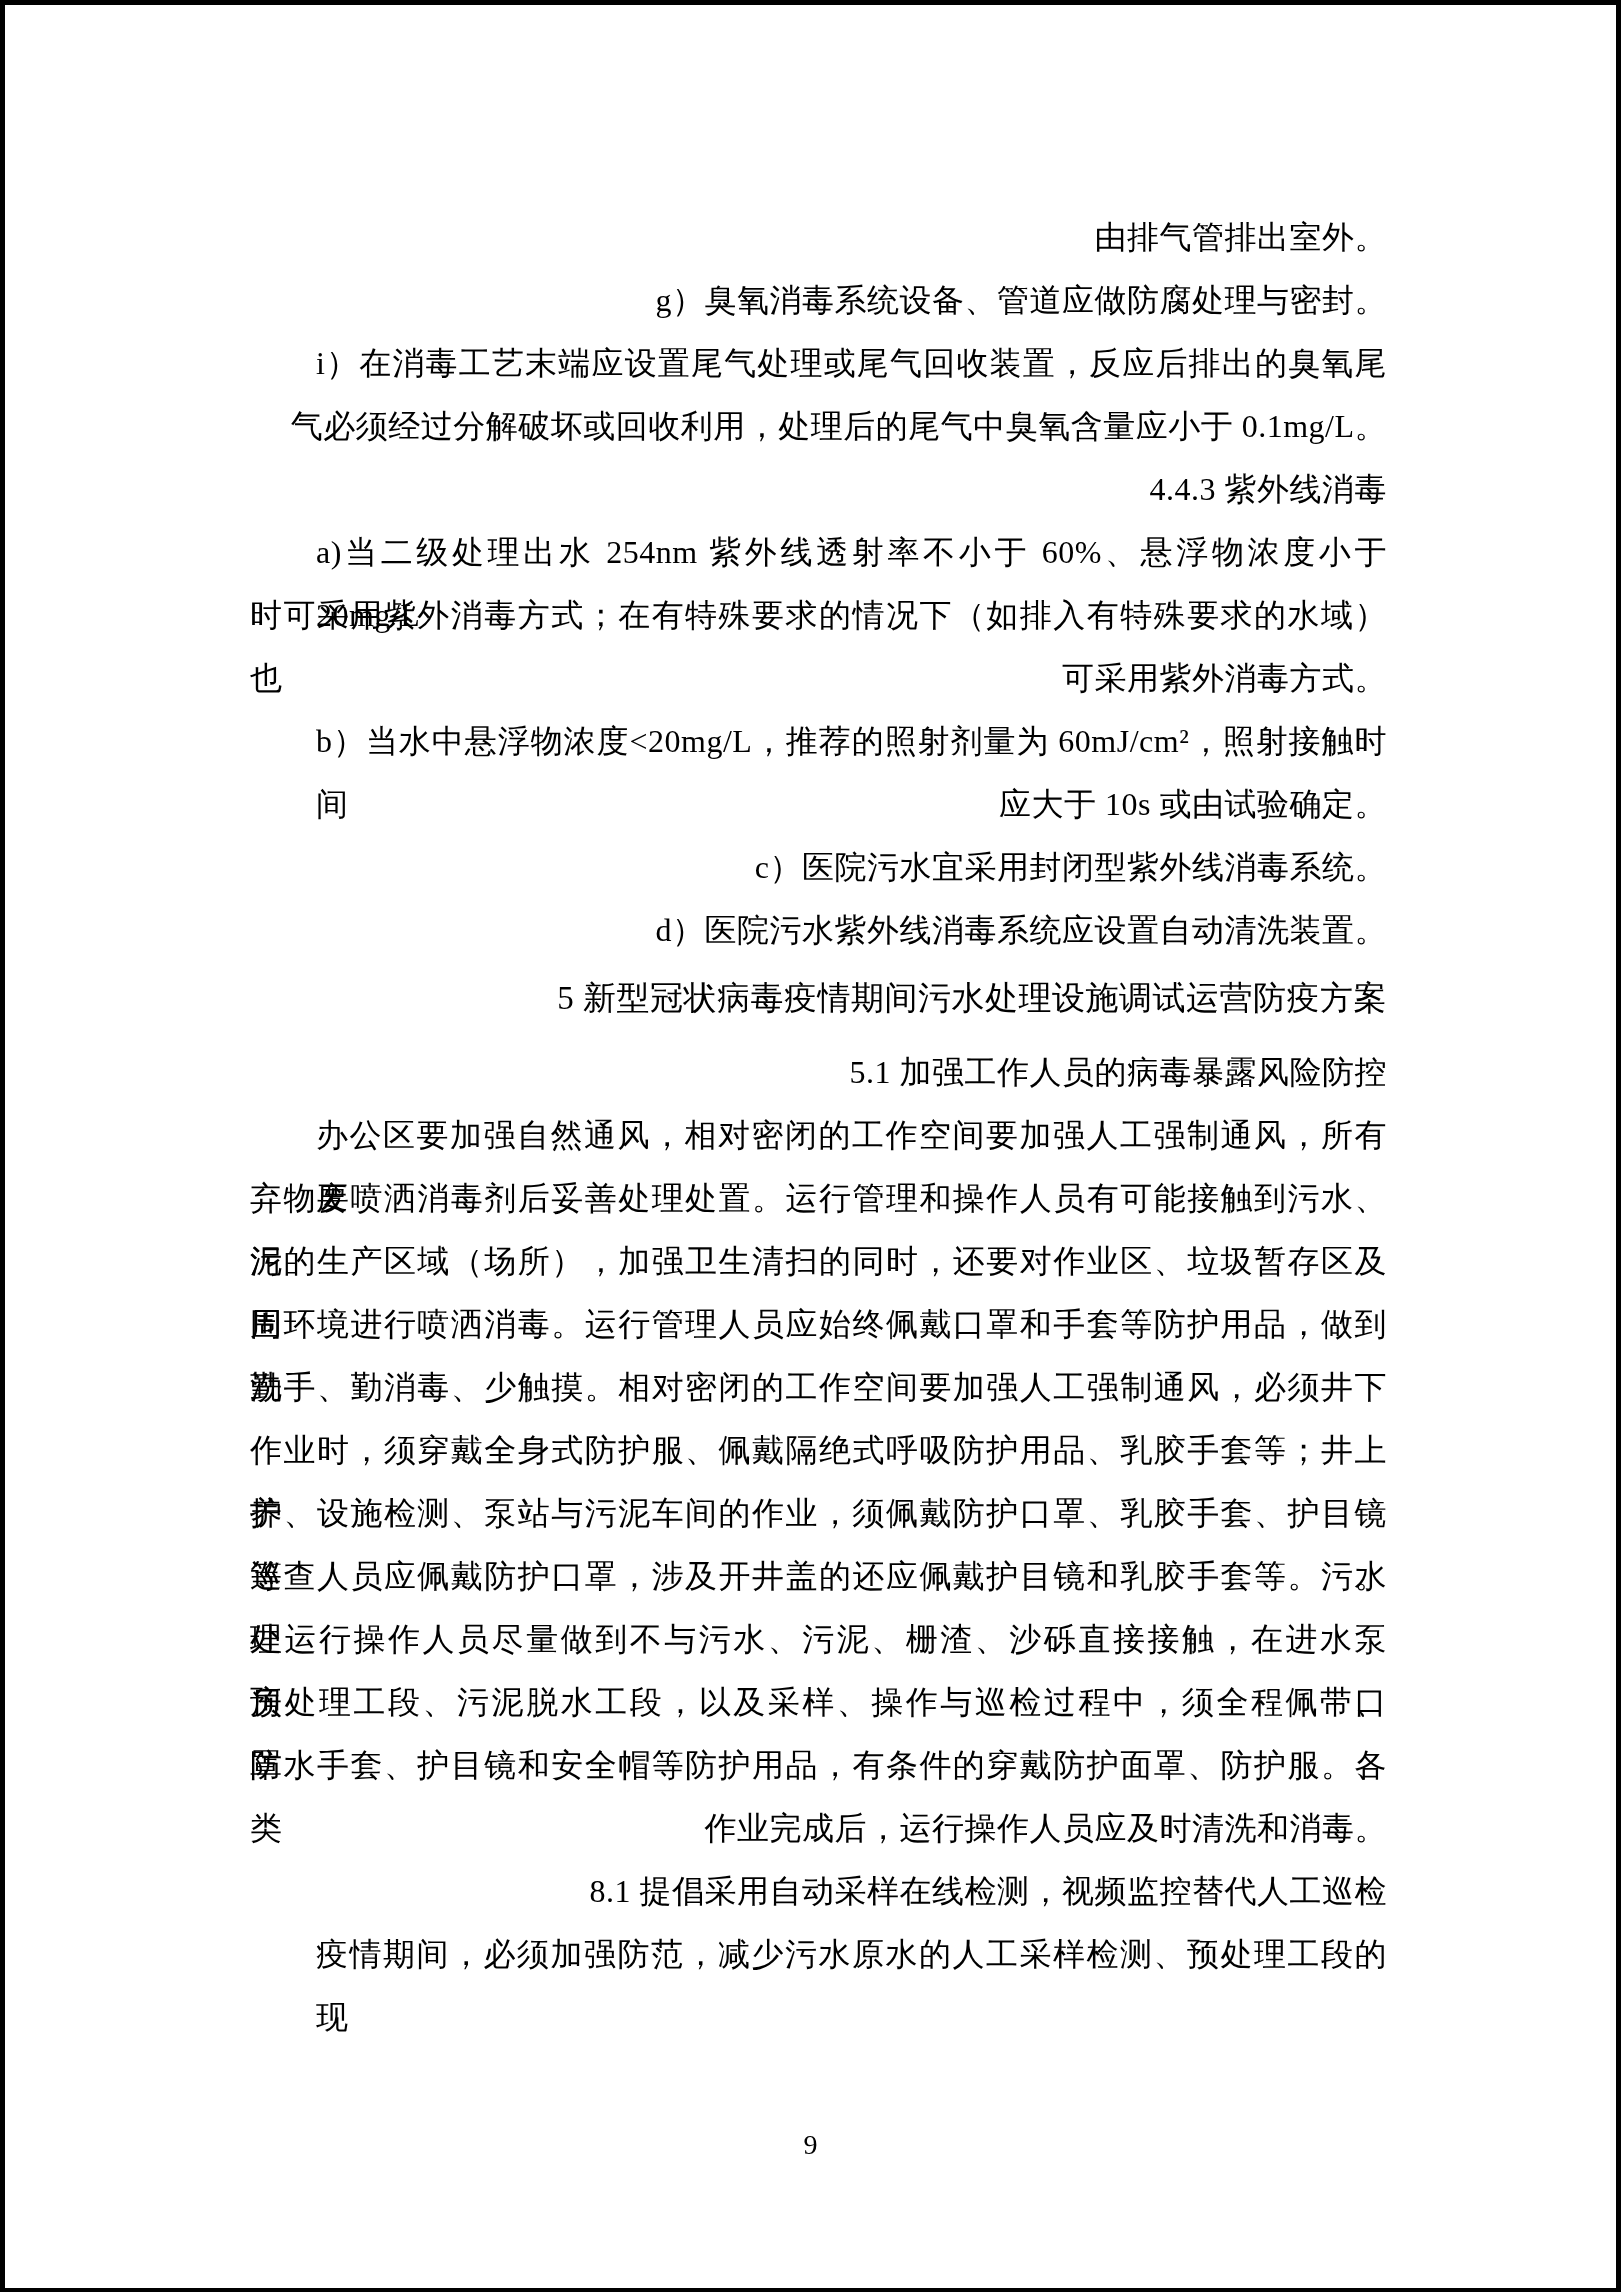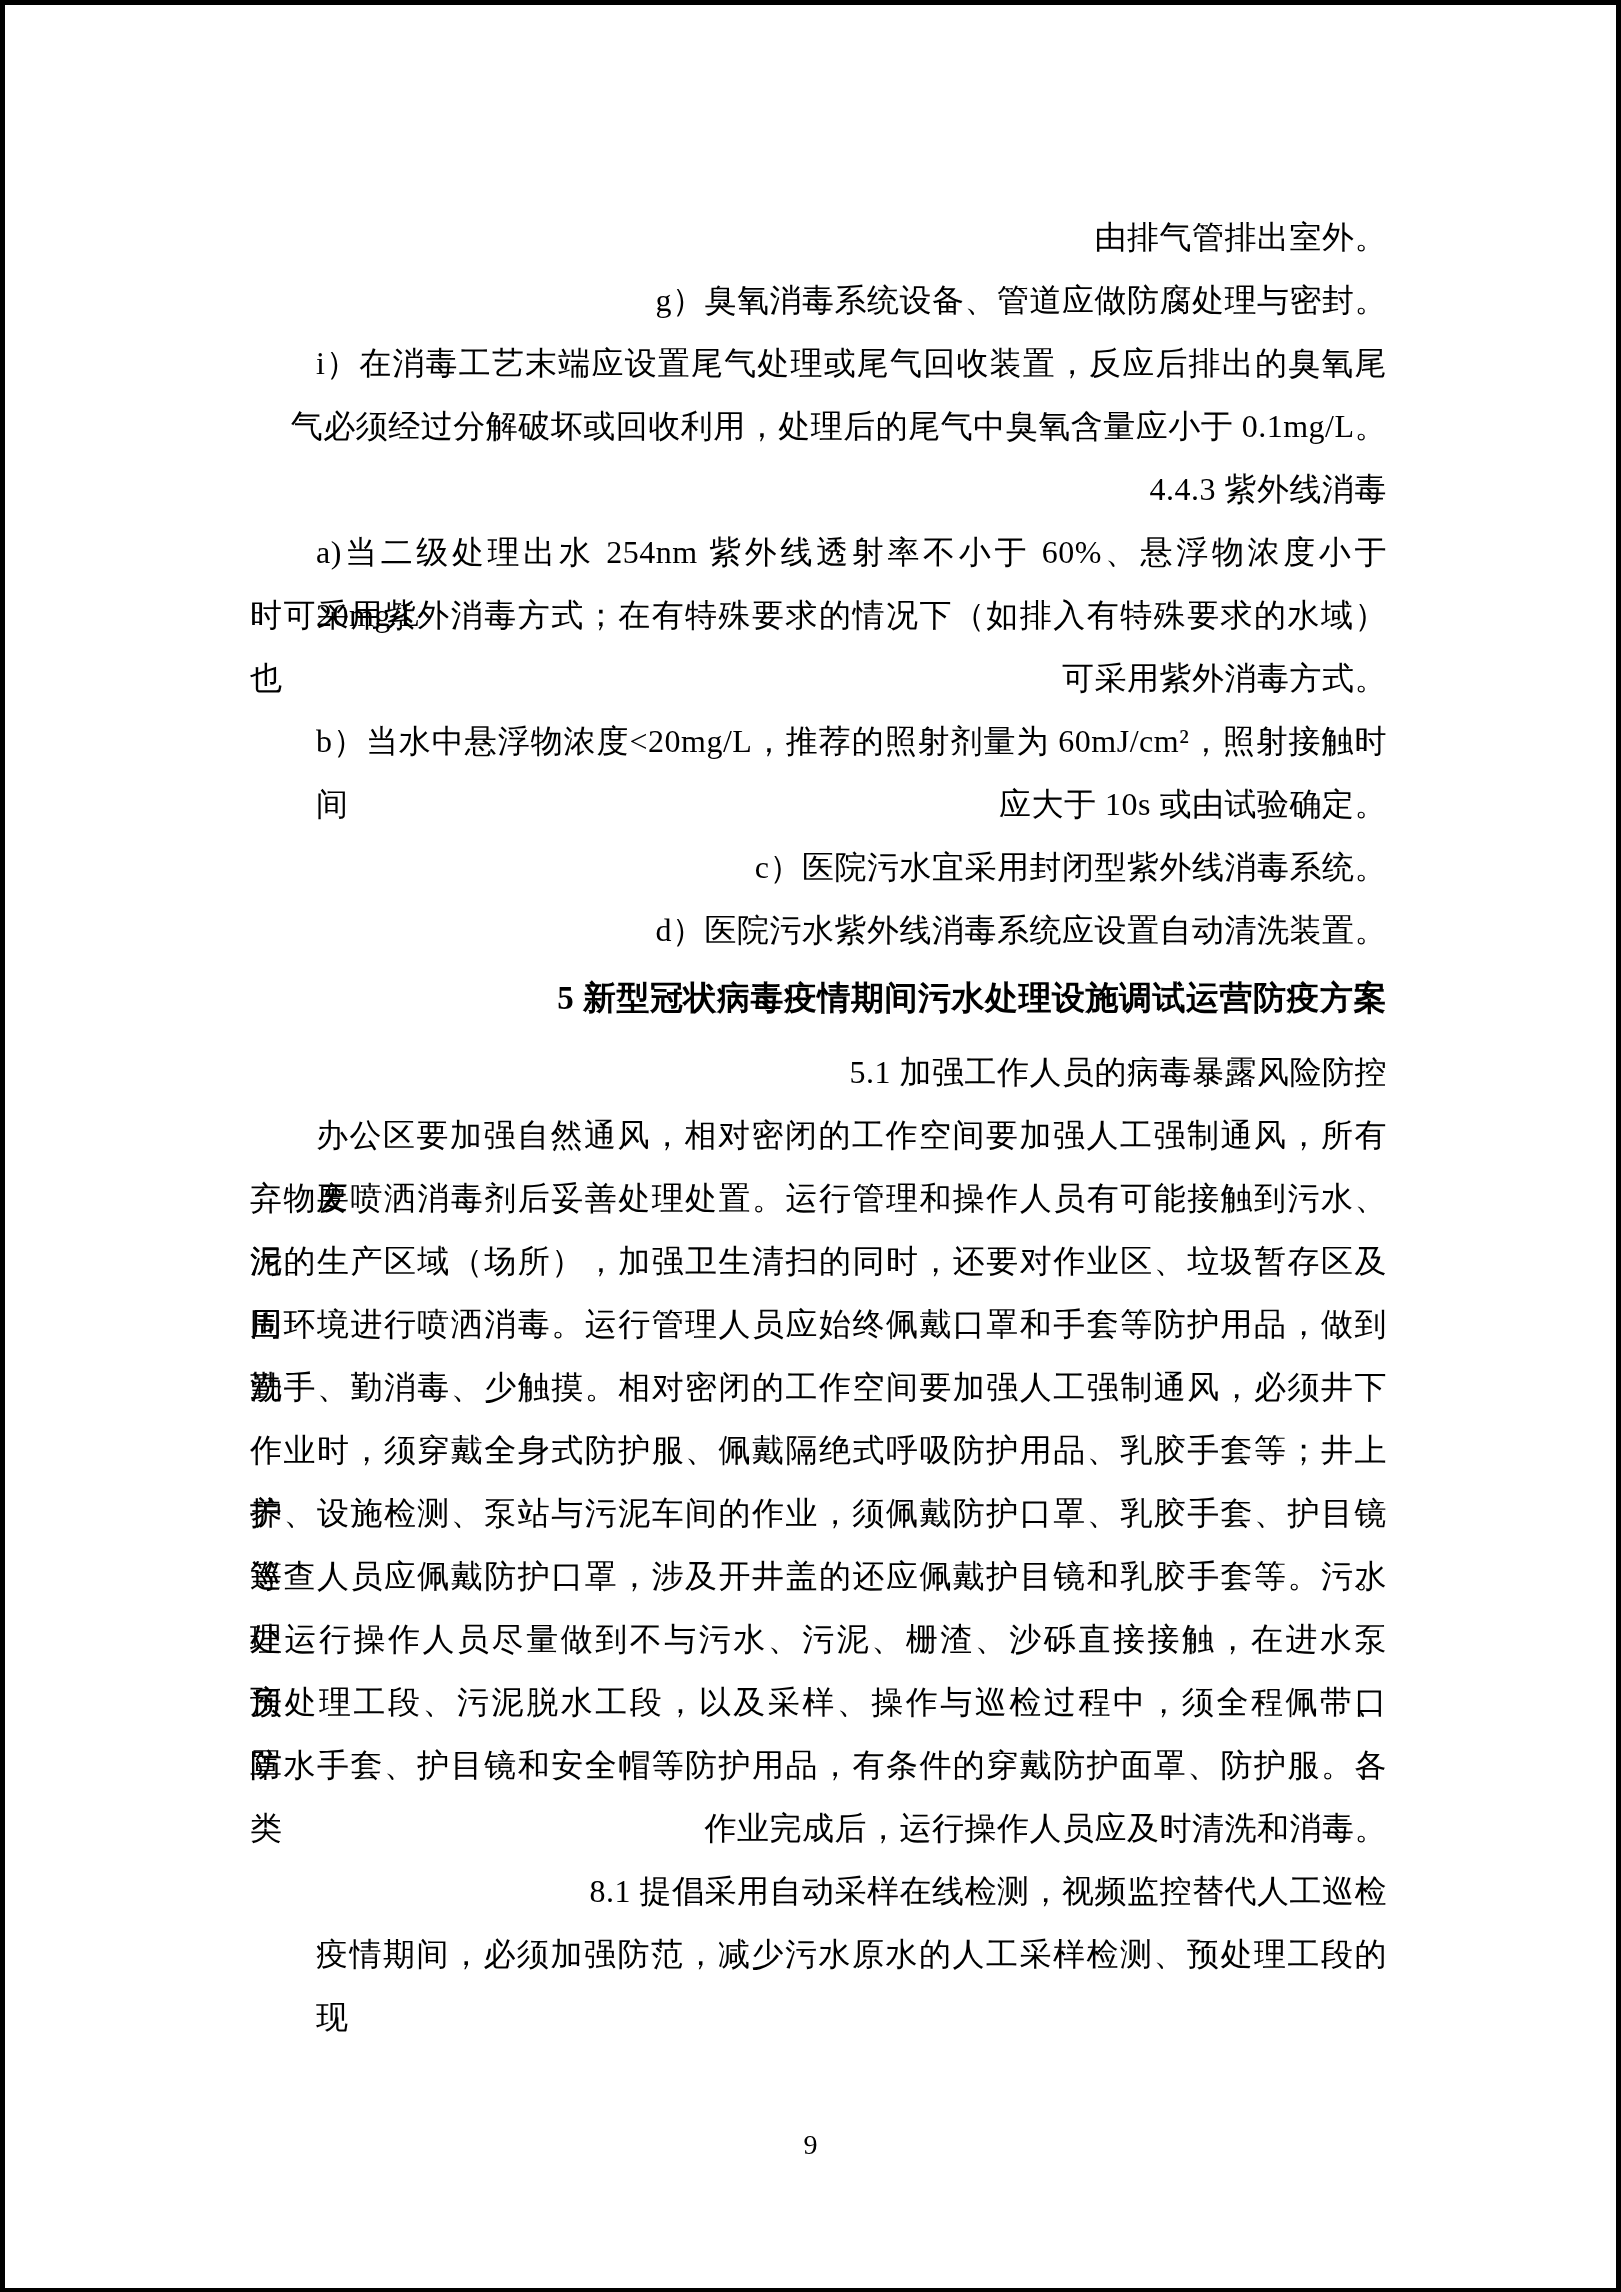--- a/index.html
+++ b/index.html
@@ -34,21 +34,21 @@
       text-align: right;
     }
     .line.indent {
       padding-left: 66px;
     }
     .line.justify {
       text-align: justify;
       text-align-last: justify;
     }
     .line.heading {
-      font-weight: bold;
+      font-weight: normal;
       font-size: 33px;
       margin-top: 4.9px;
       margin-bottom: 10.8px;
     }
     .pagenum {
       position: absolute;
       left: 0;
       right: 0;
       top: 2120px;
       height: 39px;

